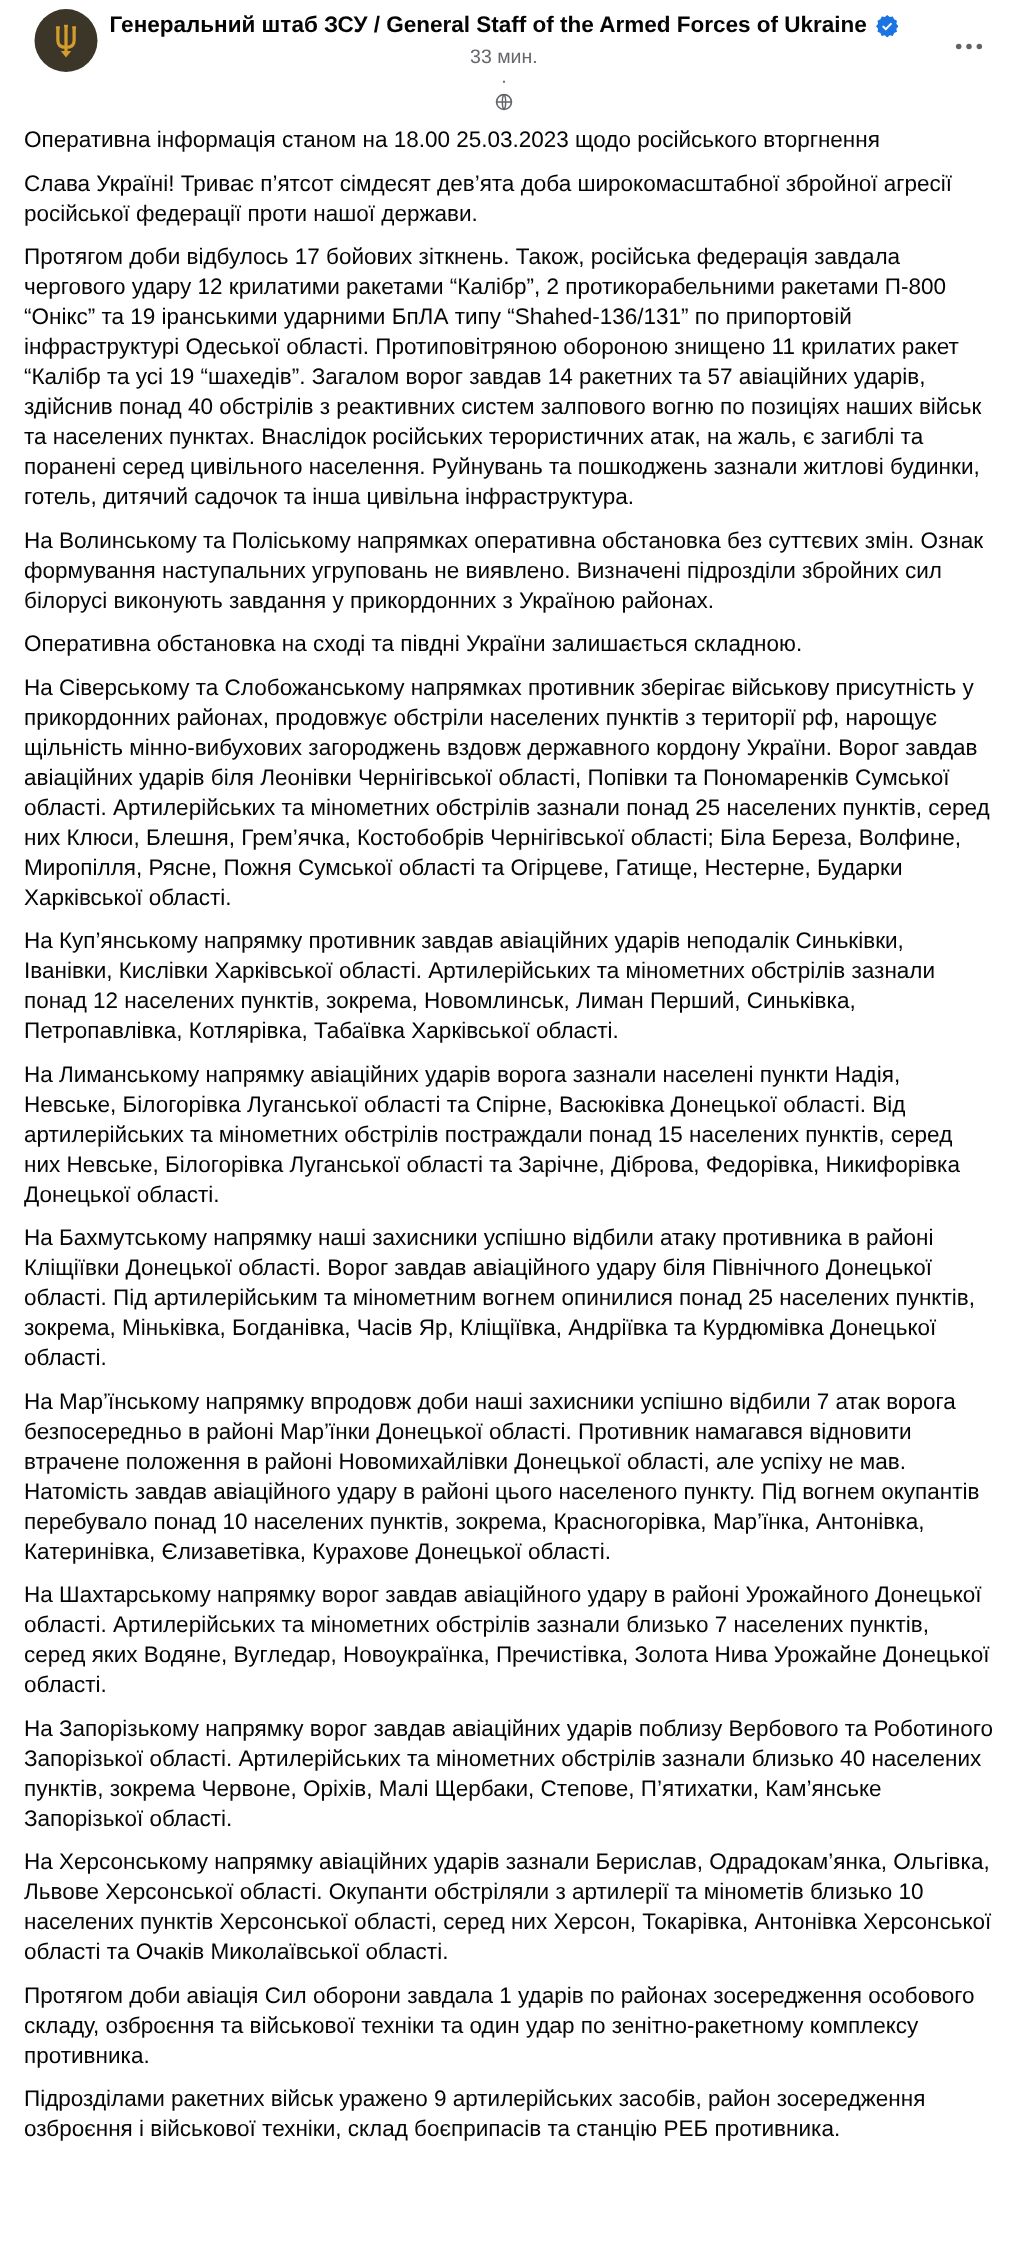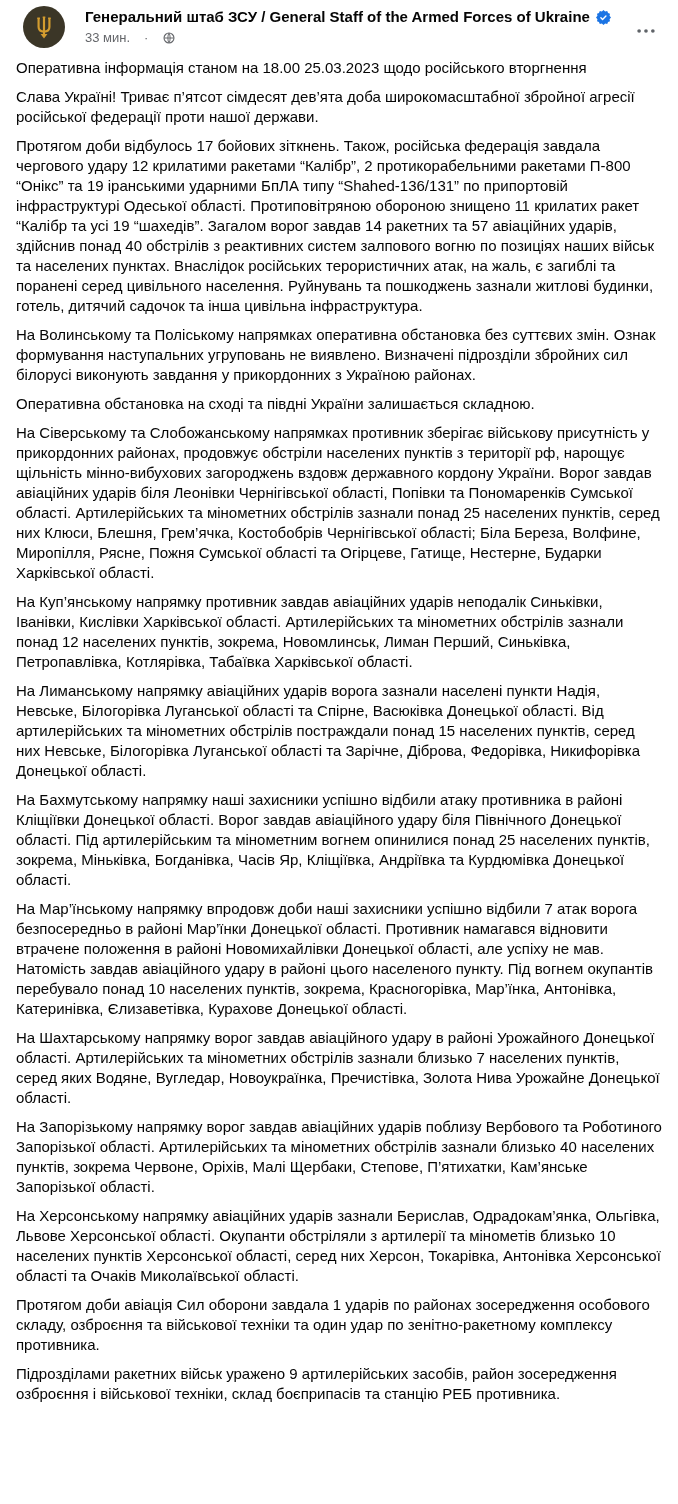--- a/index.html
+++ b/index.html
@@ -19,36 +19,37 @@
   .avatar{
     width:42px;height:42px;
     border-radius:50%;
     background:#3b3627;
     flex:0 0 42px;
     display:flex;align-items:center;justify-content:center;
     cursor:pointer;
   }
   .avatar svg{display:block;}
   .header-info{
-    margin-left:20px;
+    margin-left:8px;
     padding-top:1px;
     min-width:0;
   }
   .page-name-row{
     display:flex;align-items:center;gap:6px;
     font-size:15px;font-weight:700;color:#050505;
     line-height:20px;
     white-space:nowrap;
   }
   .page-name{cursor:pointer;}
   .verified{display:inline-flex;flex:0 0 auto;}
   .timestamp-row{
-    display:flex;align-items:center;gap:14px;
+    display:flex;align-items:center;gap:0;
     font-size:13px;color:#65676b;line-height:16px;
     margin-top:3px;
+    flex-direction:column;
   }
   .timestamp{cursor:pointer;}
   .dot-sep{color:#65676b;}
   .globe{display:inline-flex;margin-left:1px;}
   .menu-btn{
     position:absolute;
     right:16px;top:16px;
     width:32px;height:32px;
     border:none;background:transparent;
     border-radius:50%;

